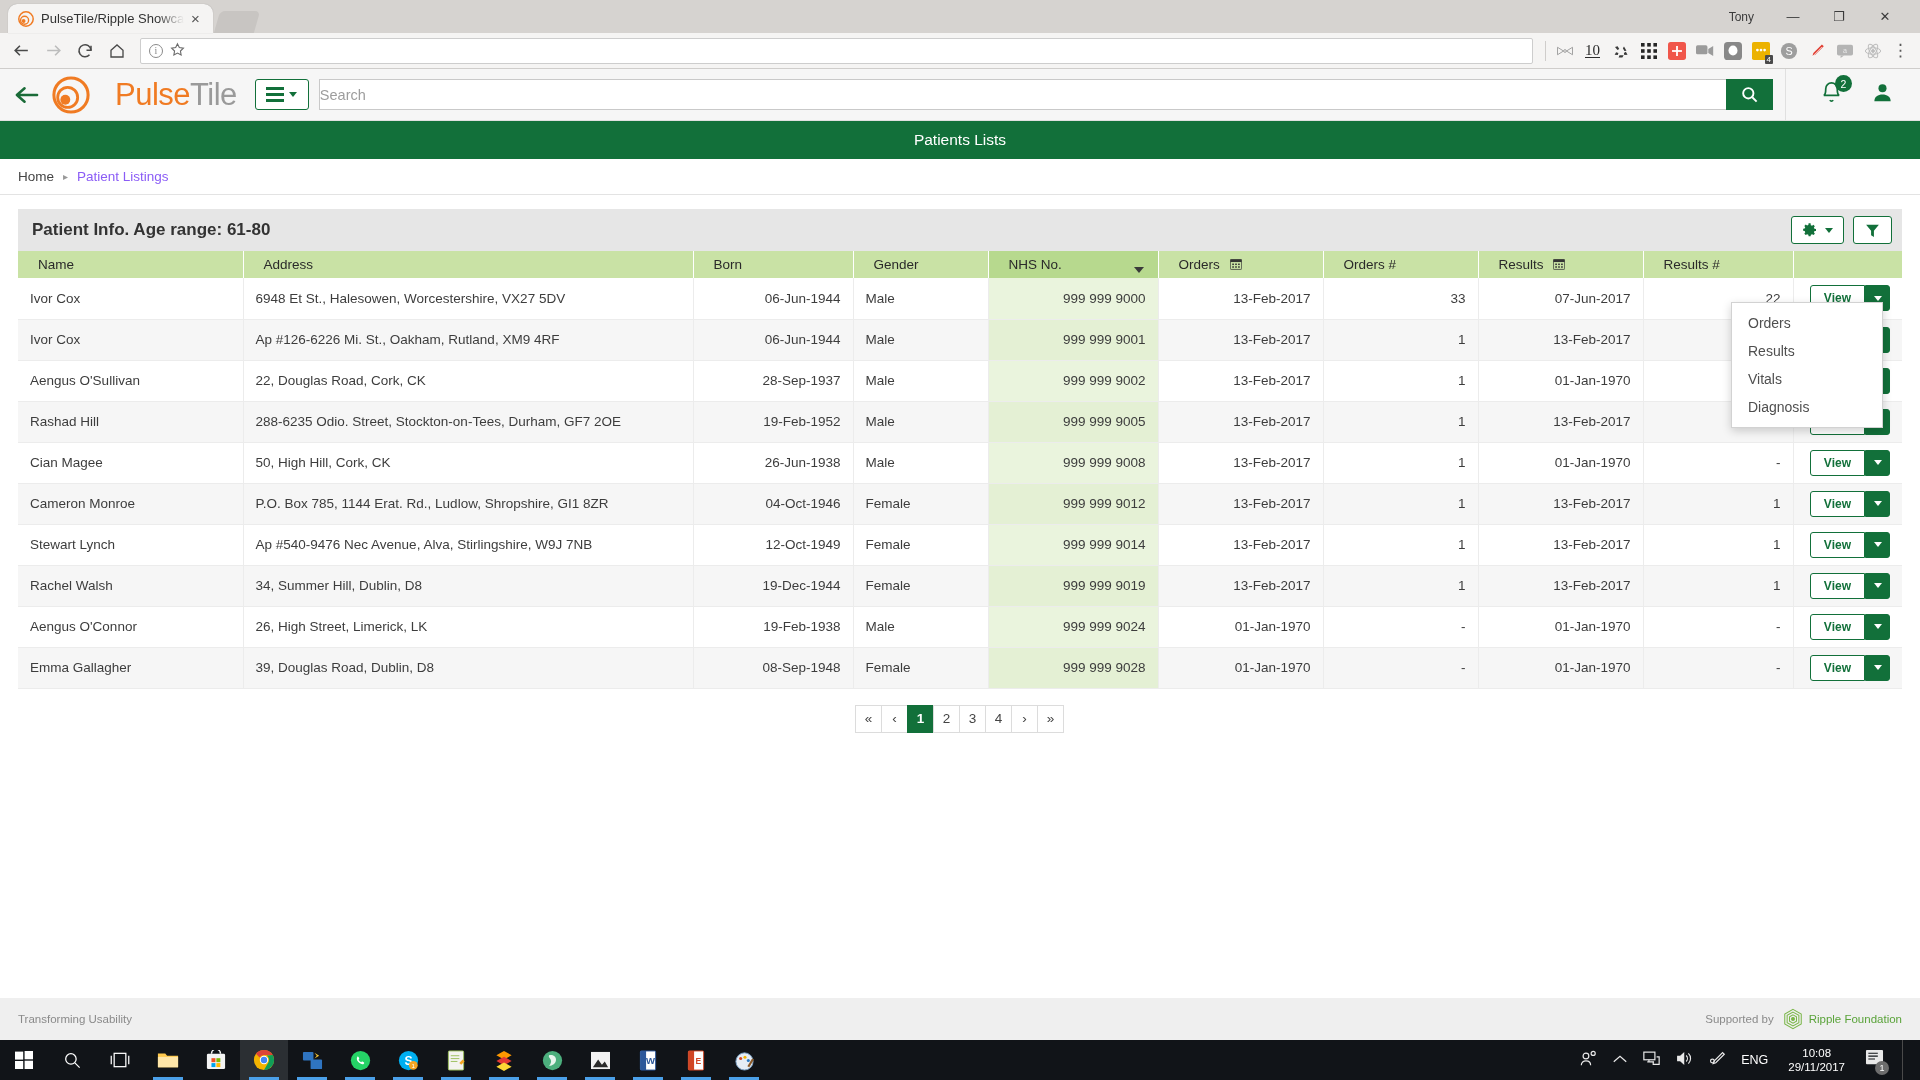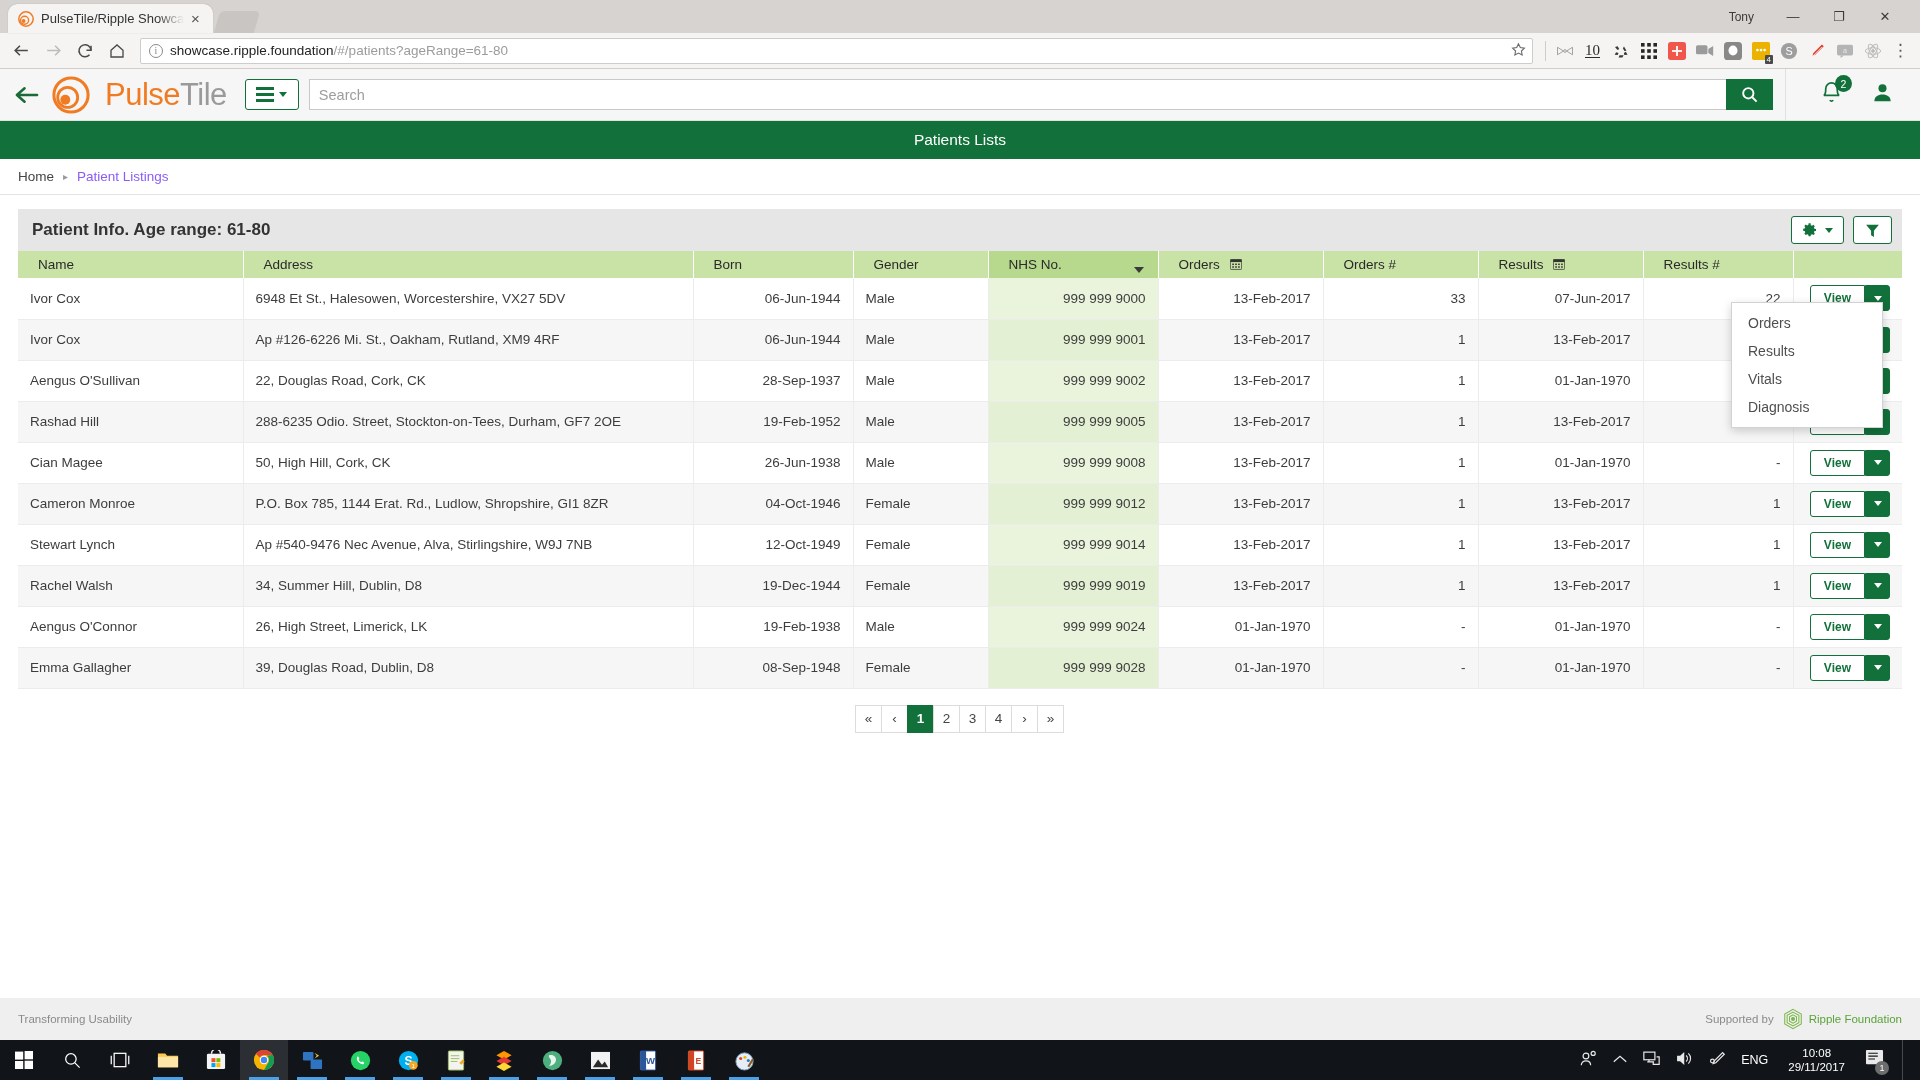--- a/index.html
+++ b/index.html
@@ -84,39 +84,39 @@
   .page { flex: 1; display: flex; flex-direction: column; background: #fff; min-height: 0; }
 
   .app-header {
     height: 52px; background: #f6f6f6; border-bottom: 1px solid #e0e0e0;
     display: flex; align-items: center;
   }
   .back-arrow {
     width: 52px; display: flex; align-items: center; justify-content: center;
     color: #1a6b38; font-size: 25px; font-weight: bold;
   }
-  .brand { display: flex; align-items: center; gap: 15px; padding-right: 18px; }
+  .brand { display: flex; align-items: center; gap: 25px; padding-right: 18px; }
   .brand-text { font-size: 31px; letter-spacing: -0.5px; }
   .brand-text .p1 { color: #f07b23; }
   .brand-text .p2 { color: #9a9a9a; }
   .menu-btn {
     width: 54px; height: 31px; border: 1px solid #12703a; border-radius: 3px;
     background: #fff; display: flex; align-items: center; justify-content: center;
     gap: 5px; margin-right: 10px;
   }
   .hamburger { display: flex; flex-direction: column; gap: 3px; }
   .hamburger span { width: 18px; height: 3px; background: #12703a; display: block; }
   .caret-d {
     width: 0; height: 0; border-left: 4.5px solid transparent;
     border-right: 4.5px solid transparent; border-top: 5.5px solid #12703a;
   }
   .search-wrap { flex: 1; display: flex; align-items: center; }
   .search-input {
     flex: 1; height: 31px; border: 1px solid #c9c9c9; border-right: none;
-    padding: 0 9px; font-size: 14.5px; color: #0369a1; outline: none;
+    padding: 0 0; font-size: 14.5px; color: #0369a1; outline: none;
     font-family: "Liberation Sans", sans-serif; background:#fff;
   }
   .search-input::placeholder { color: #9d9d9d; }
   .search-go {
     width: 47px; height: 31px; background: #12703a; border: none;
     display: flex; align-items: center; justify-content: center; cursor: pointer;
   }
   .header-right {
     display: flex; align-items: center; gap: 28px; padding: 0 26px 0 34px;
     border-left: 1px solid #e0e0e0; height: 52px; margin-left: 12px;
@@ -288,21 +288,20 @@
       </svg>
   </span>
   <span class="nav-btn">
     <svg width="18" height="18" viewBox="0 0 24 24" fill="none" stroke="#4a4a4a" stroke-width="1.8">
         <path d="M4 11l8-7 8 7v9H4z"></path>
       </svg>
   </span>
 
   <div class="omnibox">
     <span class="omni-info">i</span>
-    <span class="omni-url"><span class="host">showcase.ripple.foundation</span><span>/#/patients?ageRange=61-80</span></span>
     <span class="omni-star">
       <svg width="15" height="15" viewBox="0 0 24 24" fill="none" stroke="#6b6b6b" stroke-width="1.8">
           <path d="M12 3l2.9 5.9 6.5.9-4.7 4.6 1.1 6.5L12 17.8 6.2 20.9l1.1-6.5L2.6 9.8l6.5-.9z"></path>
         </svg>
     </span>
   </div>
 
   <div class="ext-bar">
     <span class="ext-sep"></span>
     <span class="ext">

